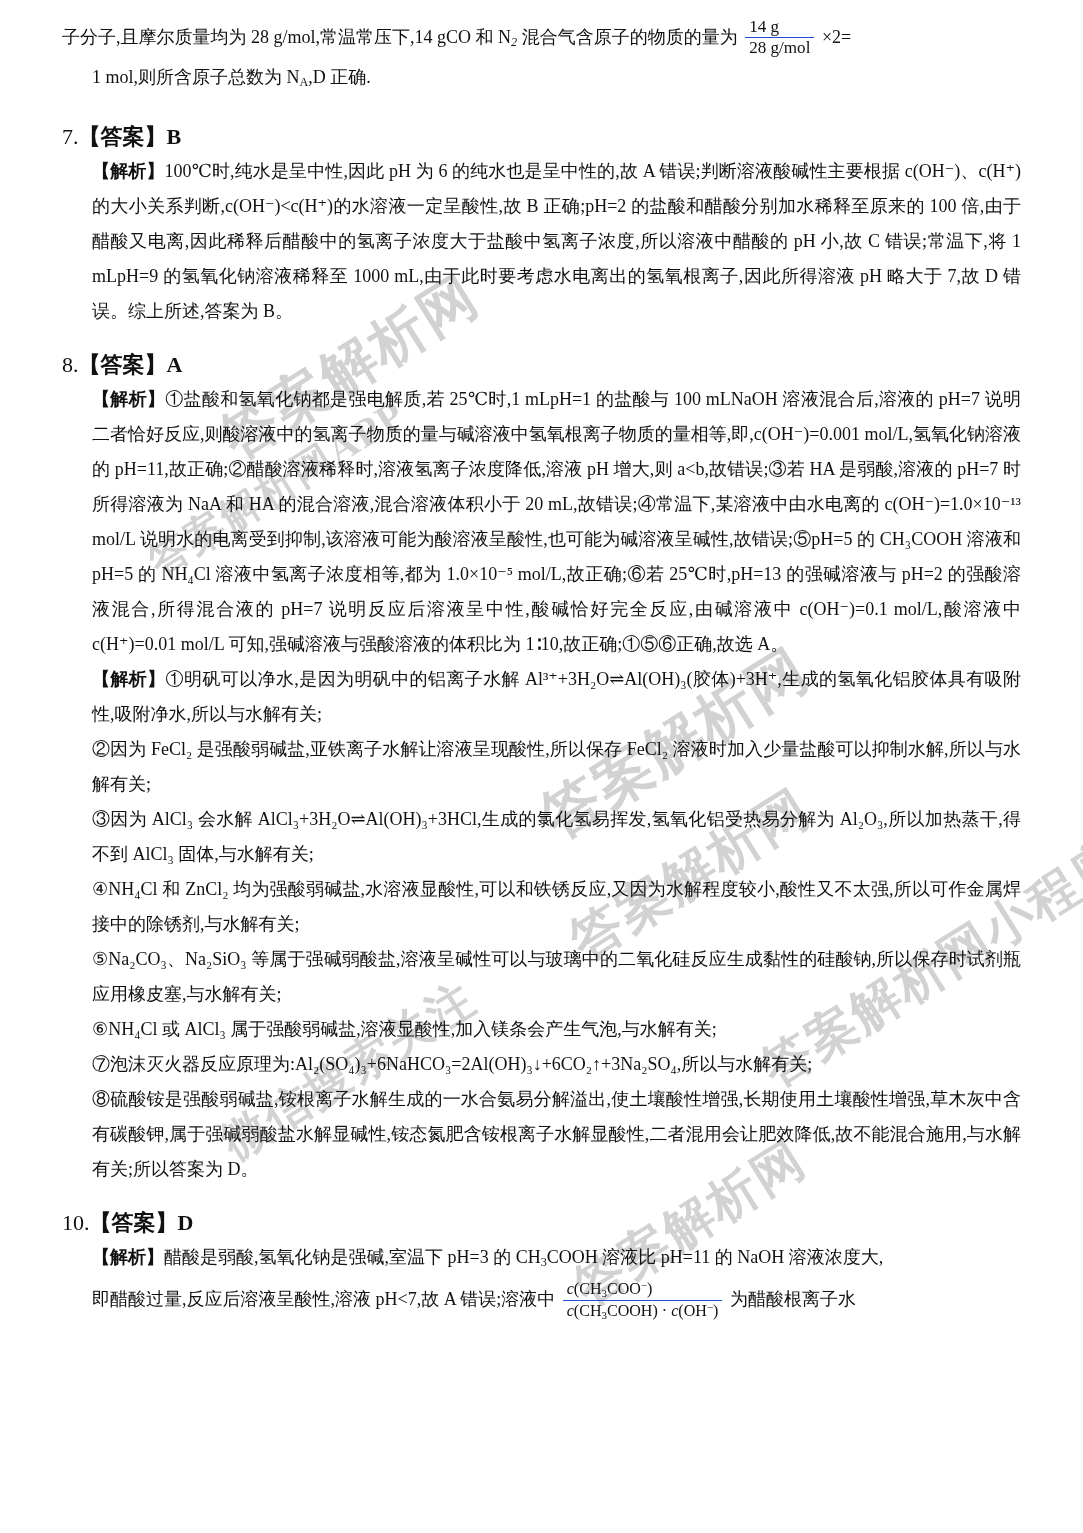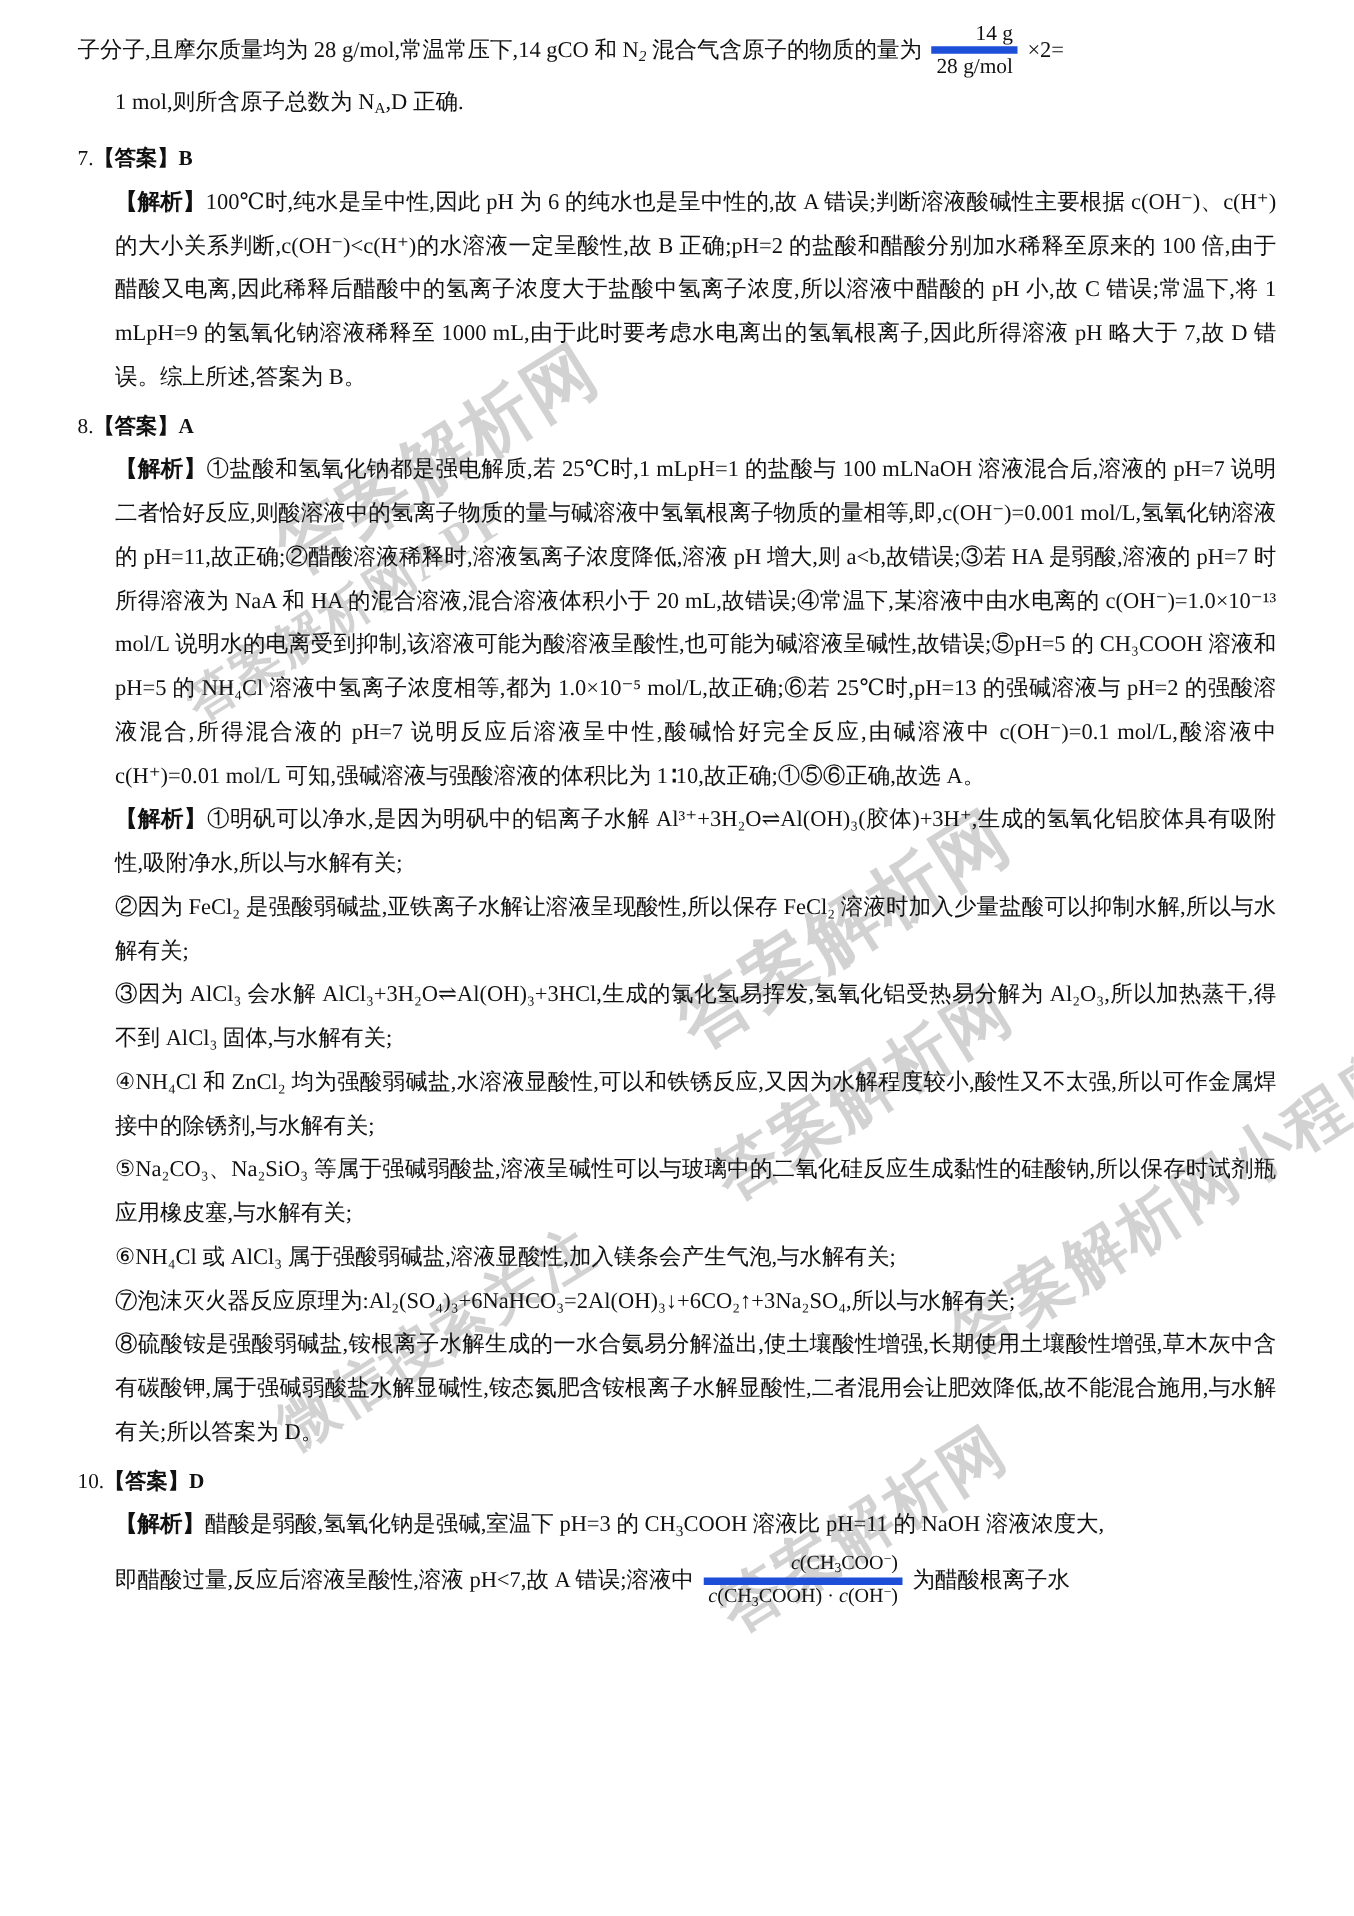--- a/index.html
+++ b/index.html
@@ -24,43 +24,43 @@
   p { margin: 0; }
 
   .para {
     font-size: 18px;
     line-height: 35px;
     text-align: justify;
     text-justify: inter-ideograph;
   }
   .hang { padding-left: 30px; }
   .qhead {
-    font-size: 17px;
+    font-size: 22px;
     line-height: 35px;
-    margin-top: 4px;
+    margin-top: 18px;
   }
   .lbl { font-weight: bold; }
   .bold { font-weight: bold; }
 
   
   .mi { font-family: "Liberation Serif", "DejaVu Serif", serif; font-style: italic; }
   sub { font-size: 0.68em; vertical-align: -0.28em; }
   sup { font-size: 0.68em; vertical-align: 0.45em; }
 
   .frac {
     display: inline-block;
     vertical-align: middle;
-    text-align: right;
+    text-align: left;
     line-height: 1.18;
     margin: 0 3px;
     position: relative;
     top: -1px;
   }
   .frac .top { display: block; padding: 0 4px; font-size: 0.95em; }
-  .frac .bot { display: block; border-top: 6px solid #1d4ed8; padding: 0 4px; font-size: 0.95em; }
+  .frac .bot { display: block; border-top: 1px solid #1d4ed8; padding: 0 4px; font-size: 0.95em; }
 
   .frac-sm { font-size: 0.94em; }
 
   .footer {
     position: absolute;
     left: 0; bottom: 8px;
     width: 1083px;
     text-align: center;
     font-size: 17.5px;
     font-weight: bold;

